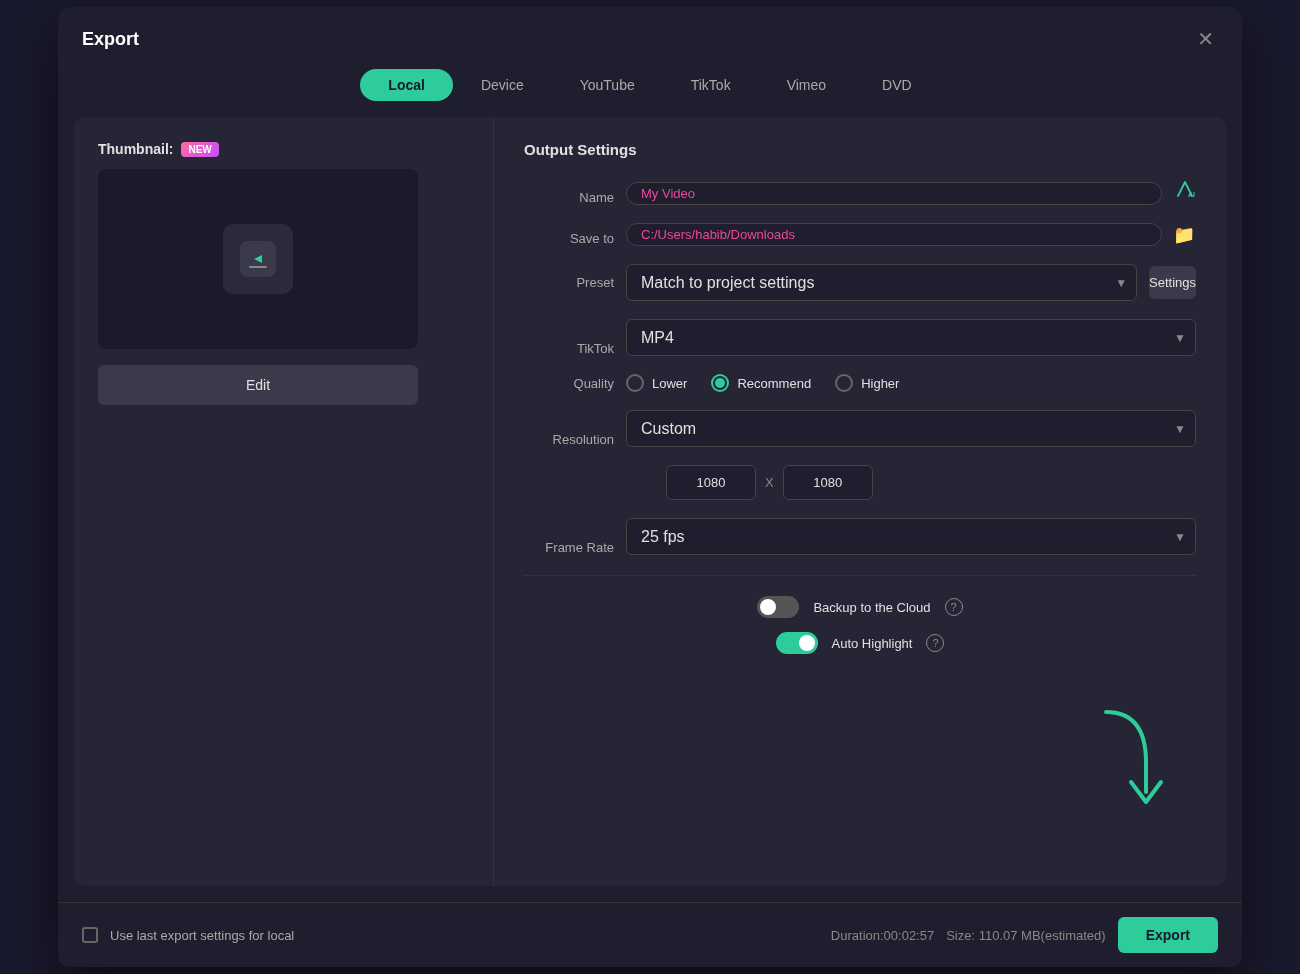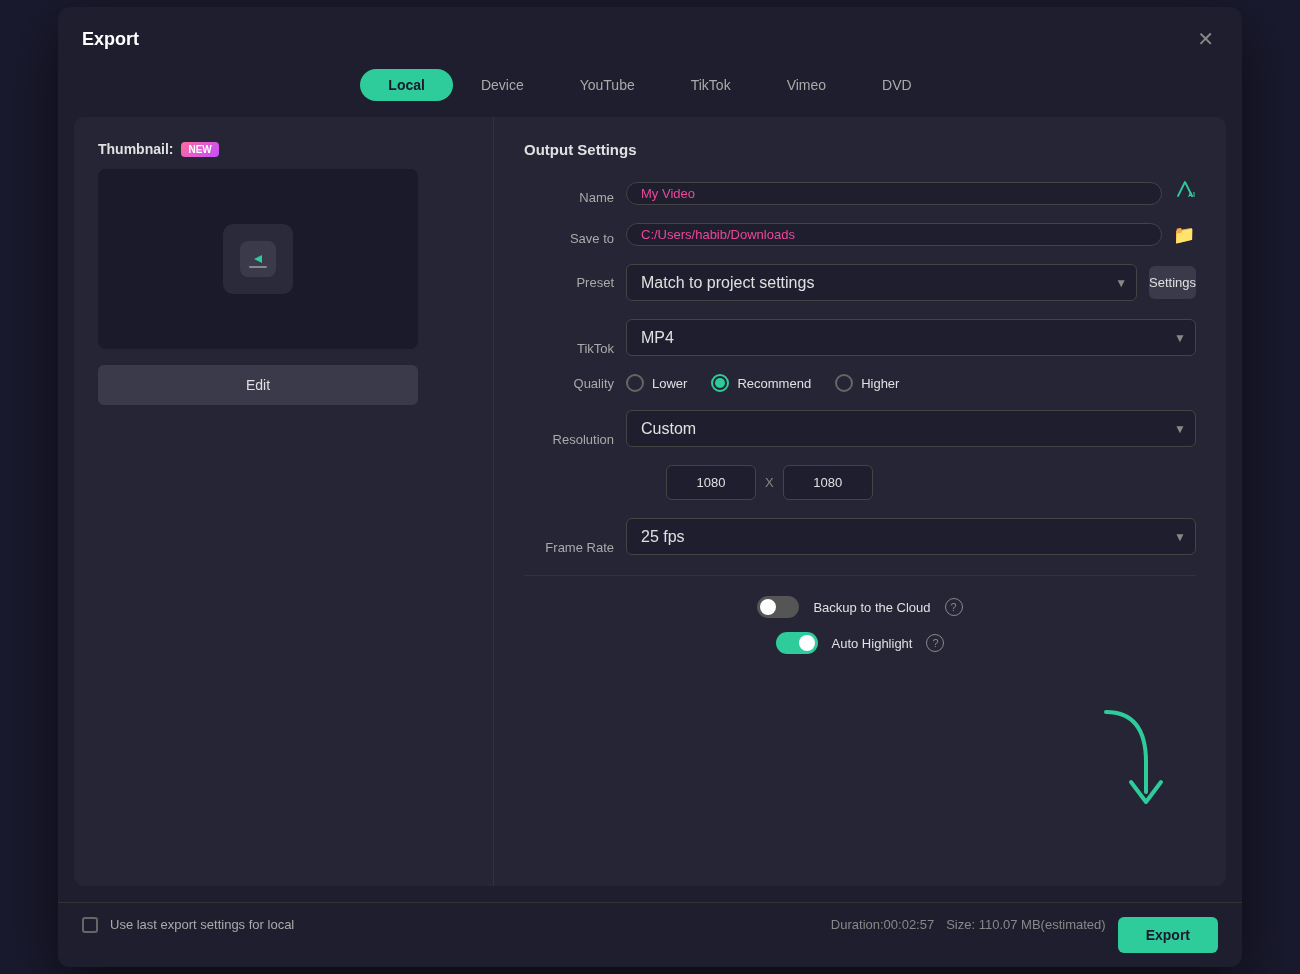--- a/index.html
+++ b/index.html
@@ -335,21 +335,21 @@
       position: absolute;
       right: 60px;
       bottom: 60px;
     }
     .arrow-svg {
       width: 80px;
       height: 120px;
     }
     .footer {
       display: flex;
-      align-items: flex-start;
+      align-items: center;
       padding: 14px 24px;
       background: #1e1e2e;
       border-top: 1px solid #333;
       flex-shrink: 0;
       gap: 12px;
     }
     .footer-checkbox {
       width: 16px;
       height: 16px;
       border: 2px solid #666;

